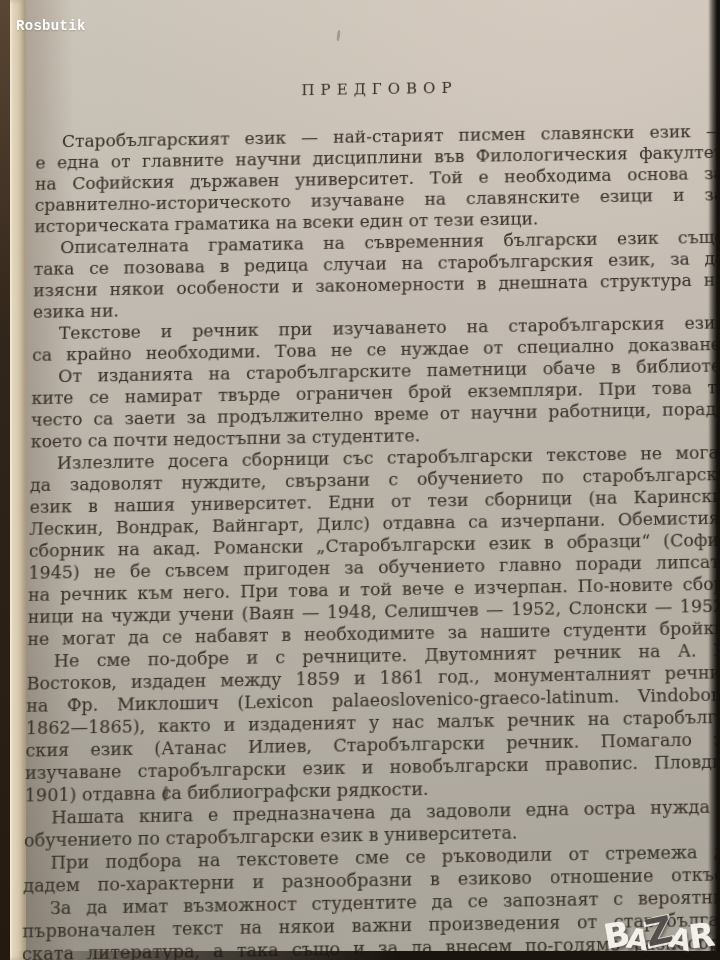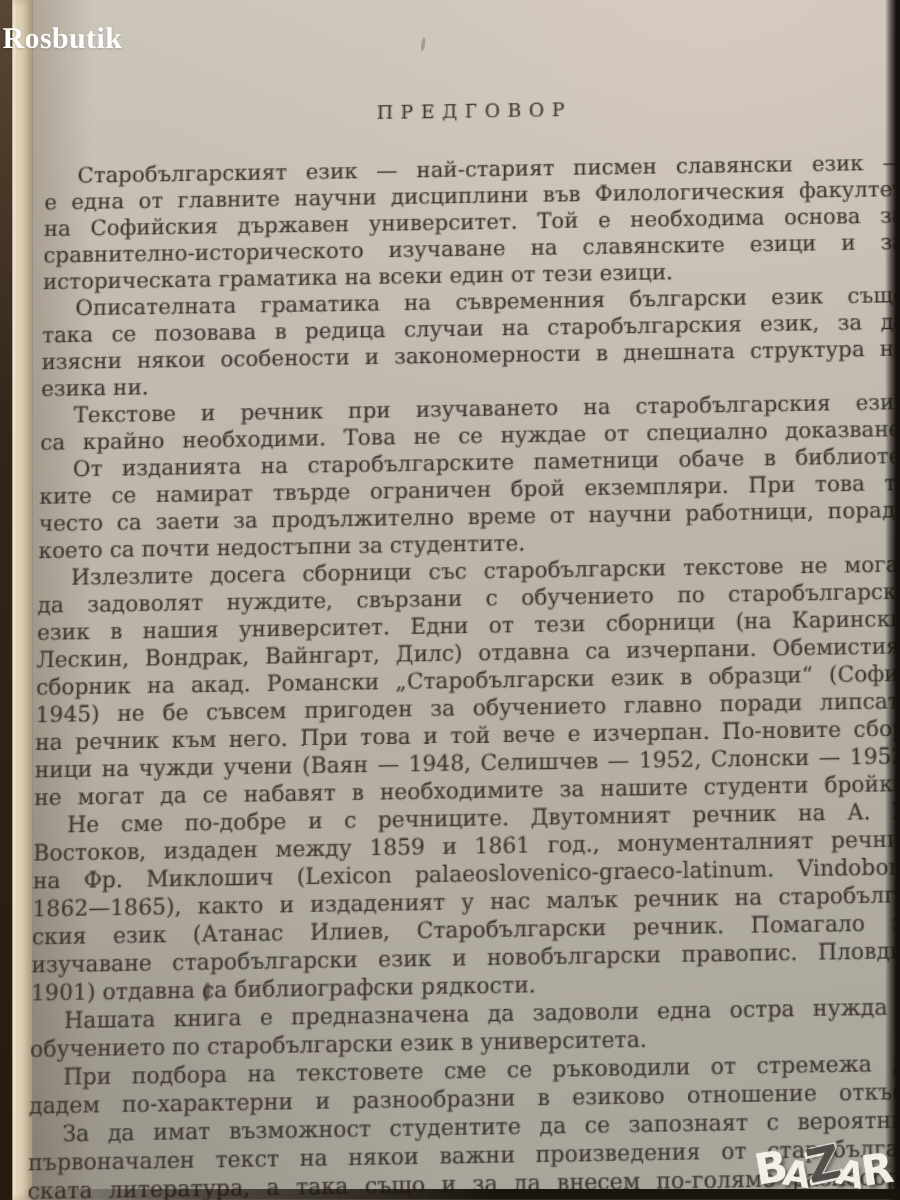--- a/index.html
+++ b/index.html
@@ -37,22 +37,22 @@
     font-size:15px;letter-spacing:6px;color:#3e372e;font-weight:normal;
   }
   .lines{margin-top:26px;}
   .line{
     height:21px;overflow:visible;white-space:nowrap;
     text-align:justify;text-align-last:justify;white-space:normal;
   }
   .line.indent{text-indent:26px;}
   .line.pend{text-align-last:left;}
   .rosbutik{
-    position:absolute;left:2px;top:18px;
-    font-family:Liberation Serif, serif;font-weight:700;font-size:24px;
+    position:absolute;left:16px;top:18px;
+    font-family:Liberation Mono, monospace;font-weight:700;font-size:14px;
     color:#fefefe;letter-spacing:.3px;
     text-shadow:0 1px 2px rgba(0,0,0,.18);
   }
   .bazar{
     position:absolute;right:6px;bottom:5px;display:flex;align-items:flex-end;opacity:.96;
   }
   .bz{
     display:inline-block;position:relative;
     font-family:"DejaVu Sans",sans-serif;font-weight:800;color:#f6f4ee;
     text-shadow:2px 3px 3px rgba(35,32,28,.55), 0 0 1px rgba(255,255,255,.85);

